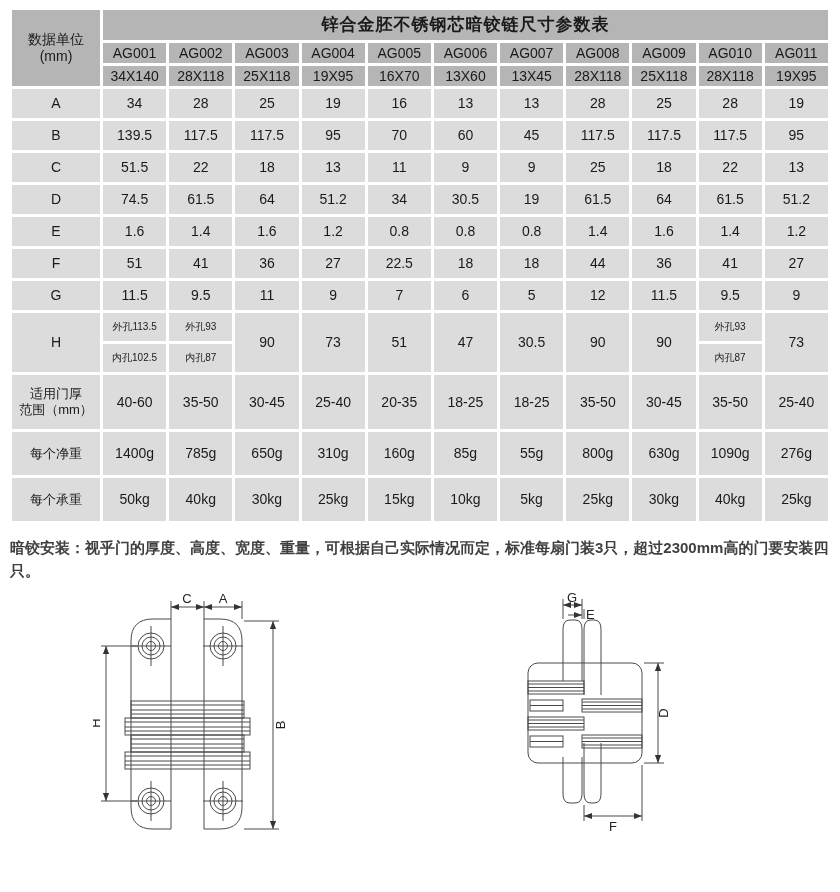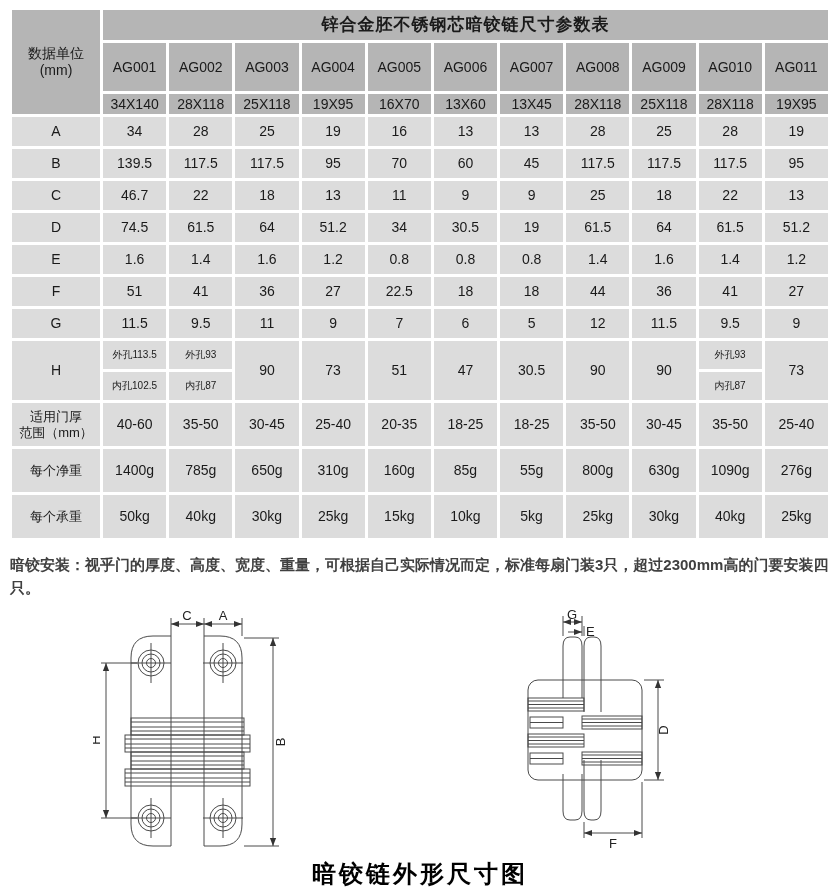--- a/index.html
+++ b/index.html
@@ -18,22 +18,22 @@
   #spec th,#spec td{
     font-weight:normal;text-align:center;vertical-align:middle;
     font-size:14px;padding:0;overflow:hidden;line-height:1.2;
   }
   #spec .hdr{background:var(--header_gray);}
   #spec .lbl,#spec .cell{background:var(--cell_gray);}
   #spec .title{font-weight:bold;font-size:17px;letter-spacing:1px;}
   #spec .unit{white-space:pre-line;font-size:14px;margin-top:43px;}
   #spec .ml{white-space:pre-line;font-size:13px;}
   #spec .sm{font-size:10px;}
-  tr.rt{height:30px} tr.rm{height:48px} tr.rs{height:20px}
-  tr.rd{height:29px} tr.rh{height:28px} tr.rdoor{height:43px} tr.rw{height:43px}
+  tr.rt{height:30px} tr.rm{height:20px} tr.rs{height:20px}
+  tr.rd{height:29px} tr.rh{height:28px} tr.rdoor{height:54px} tr.rw{height:43px}
   
   .note{
     margin:12px 10px 0 10px;font-size:15px;font-weight:bold;
     line-height:1.55;color:#404040;
   }
   
   .diagrams{position:relative;height:310px;margin-top:6px;}
   .diag{position:absolute;}
   .caption{
     position:absolute;left:0;right:0;top:252px;text-align:center;
@@ -114,21 +114,21 @@
         <td class="cell">70</td>
         <td class="cell">60</td>
         <td class="cell">45</td>
         <td class="cell">117.5</td>
         <td class="cell">117.5</td>
         <td class="cell">117.5</td>
         <td class="cell">95</td>
       </tr>
       <tr class="rd">
         <th class="lbl">C</th>
-        <td class="cell">46.7</td>
+        <td class="cell">51.5</td>
         <td class="cell">22</td>
         <td class="cell">18</td>
         <td class="cell">13</td>
         <td class="cell">11</td>
         <td class="cell">9</td>
         <td class="cell">9</td>
         <td class="cell">25</td>
         <td class="cell">18</td>
         <td class="cell">22</td>
         <td class="cell">13</td>
@@ -392,14 +392,13 @@
       <line x1="64" y1="214" x2="64" y2="230"></line>
       <line x1="122" y1="174" x2="122" y2="230"></line>
       <line x1="64" y1="225" x2="122" y2="225" marker-start="url(#ar2)" marker-end="url(#ar2)"></line>
     </g>
     <text class="dimtxt" x="52" y="11" text-anchor="middle">G</text>
     <text class="dimtxt" x="66" y="28" text-anchor="start">E</text>
     <text class="dimtxt" x="148" y="122" text-anchor="middle" transform="rotate(-90 148 122)">D</text>
     <text class="dimtxt" x="93" y="240" text-anchor="middle">F</text>
   </svg>
 
-  <div class="caption">暗铰链外形尺寸图</div>
 </div>
 
 </body></html>

